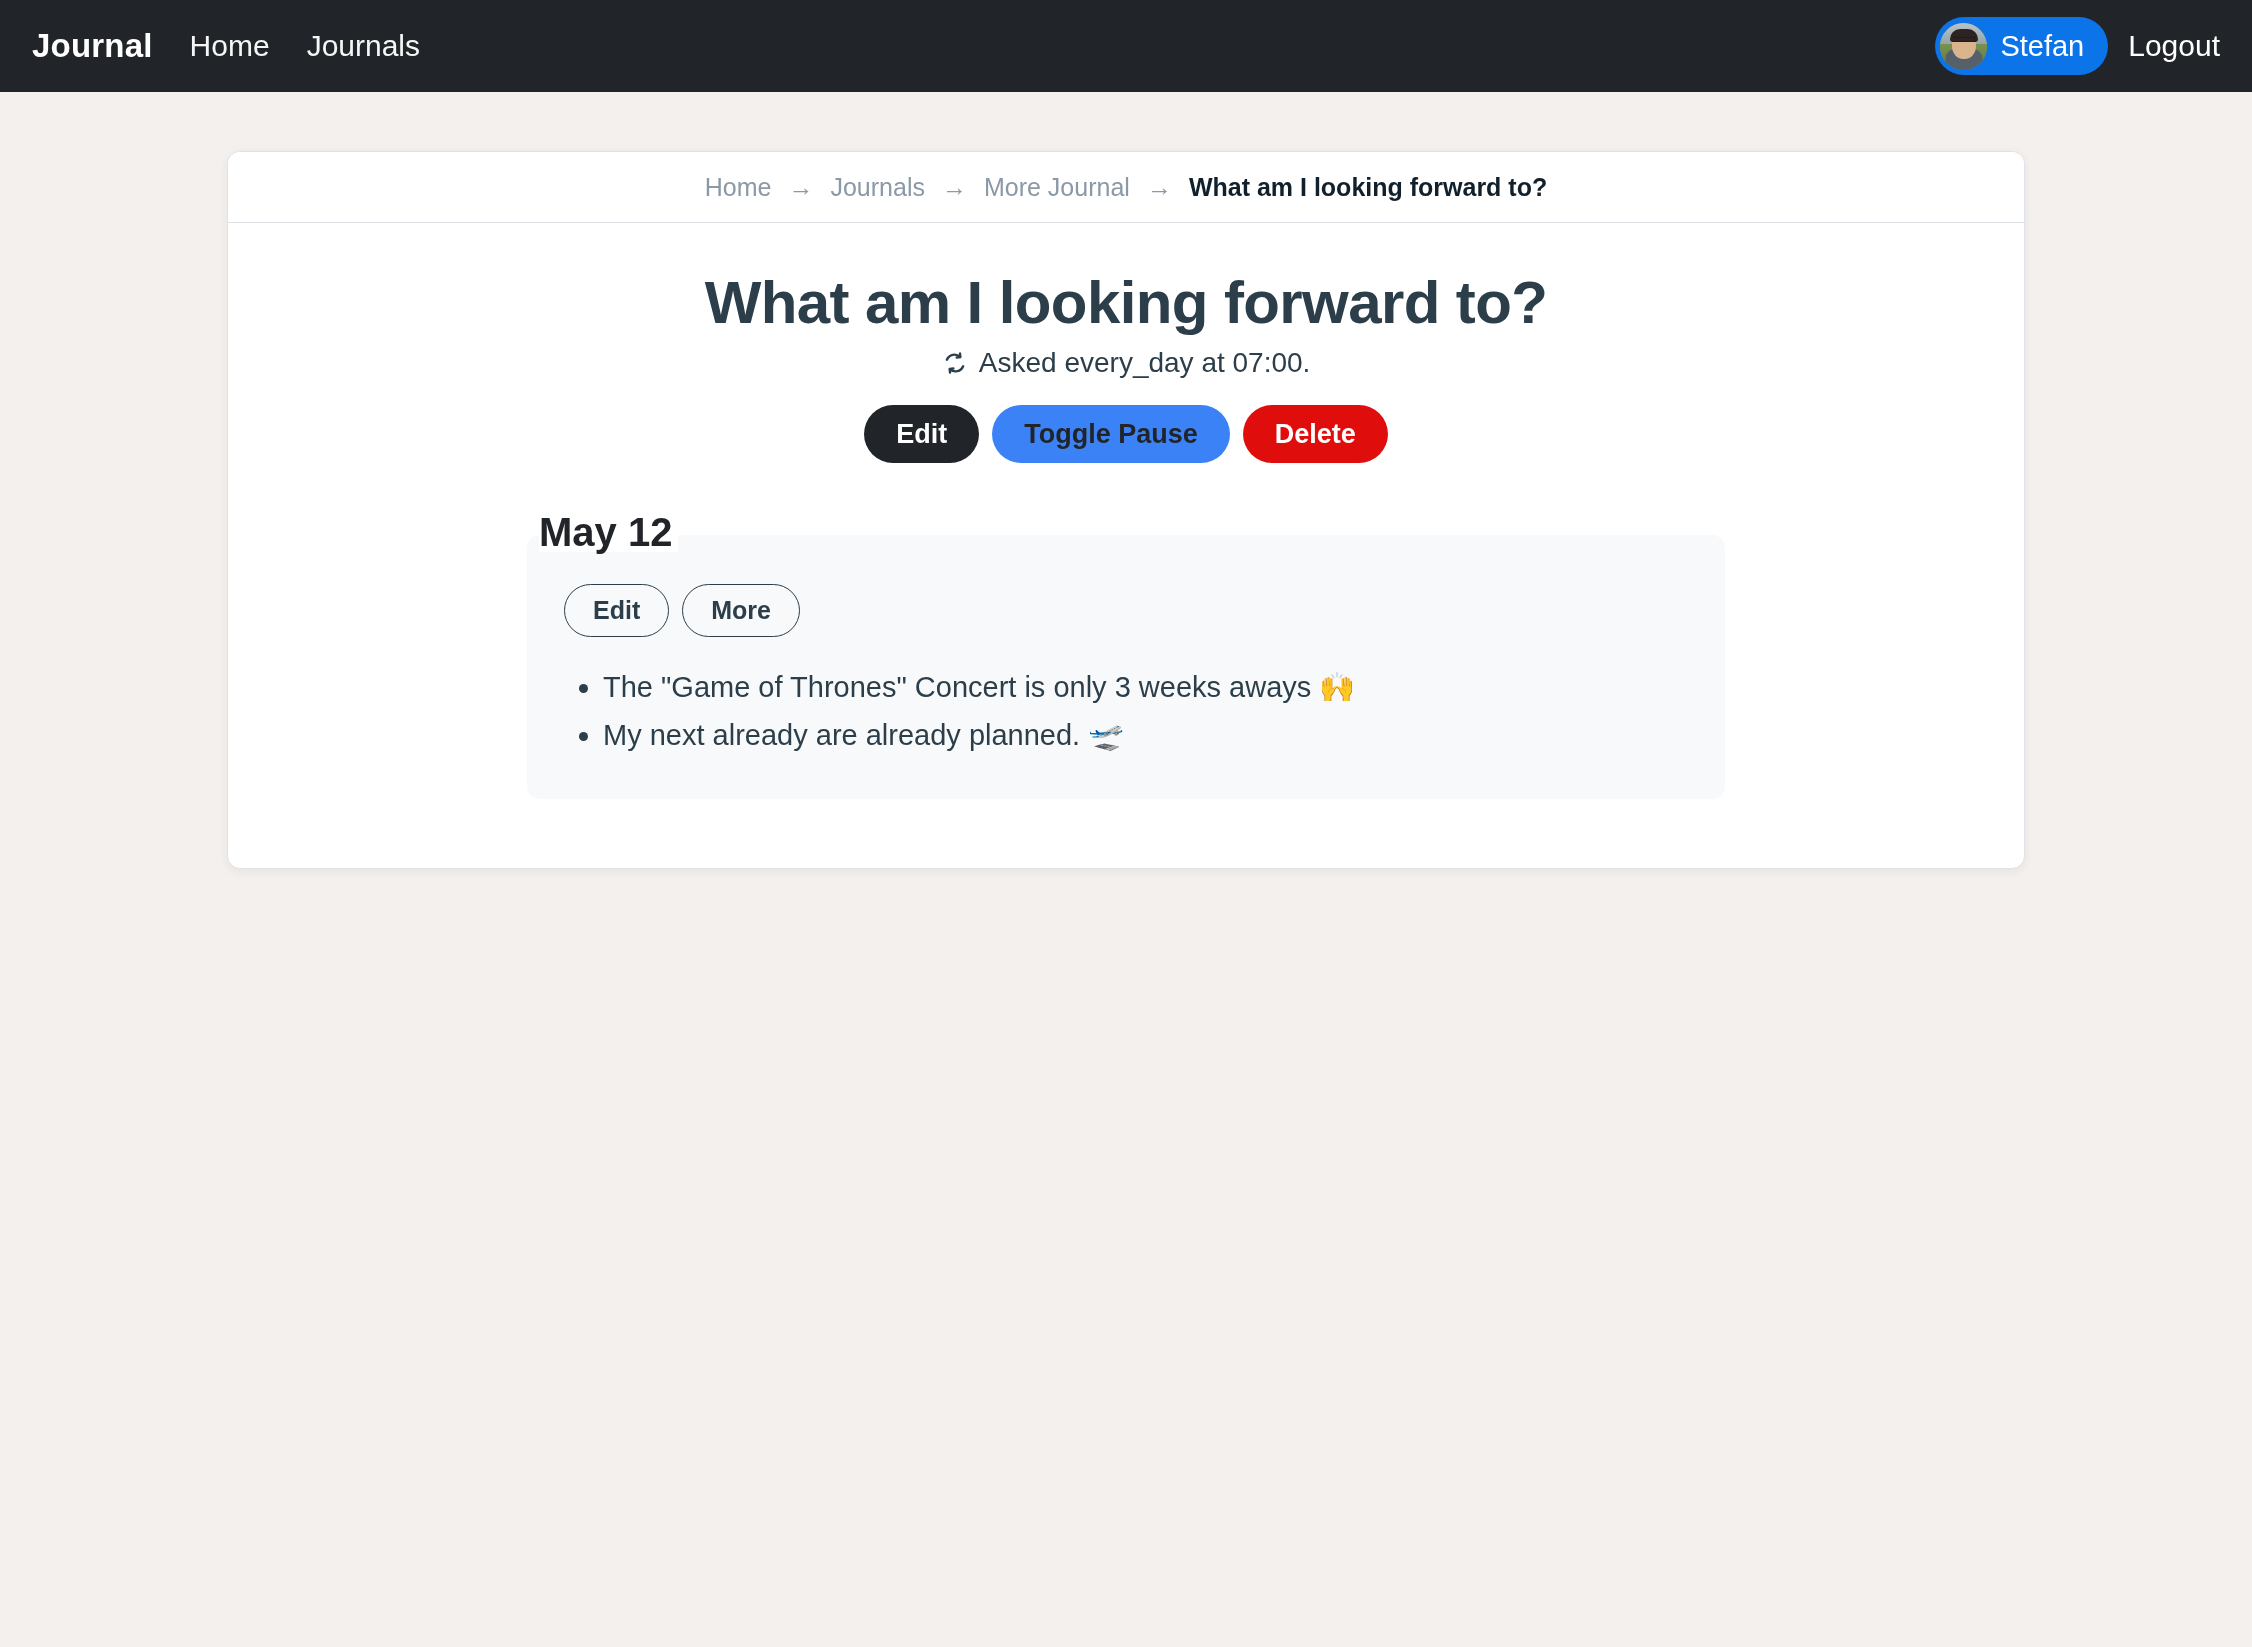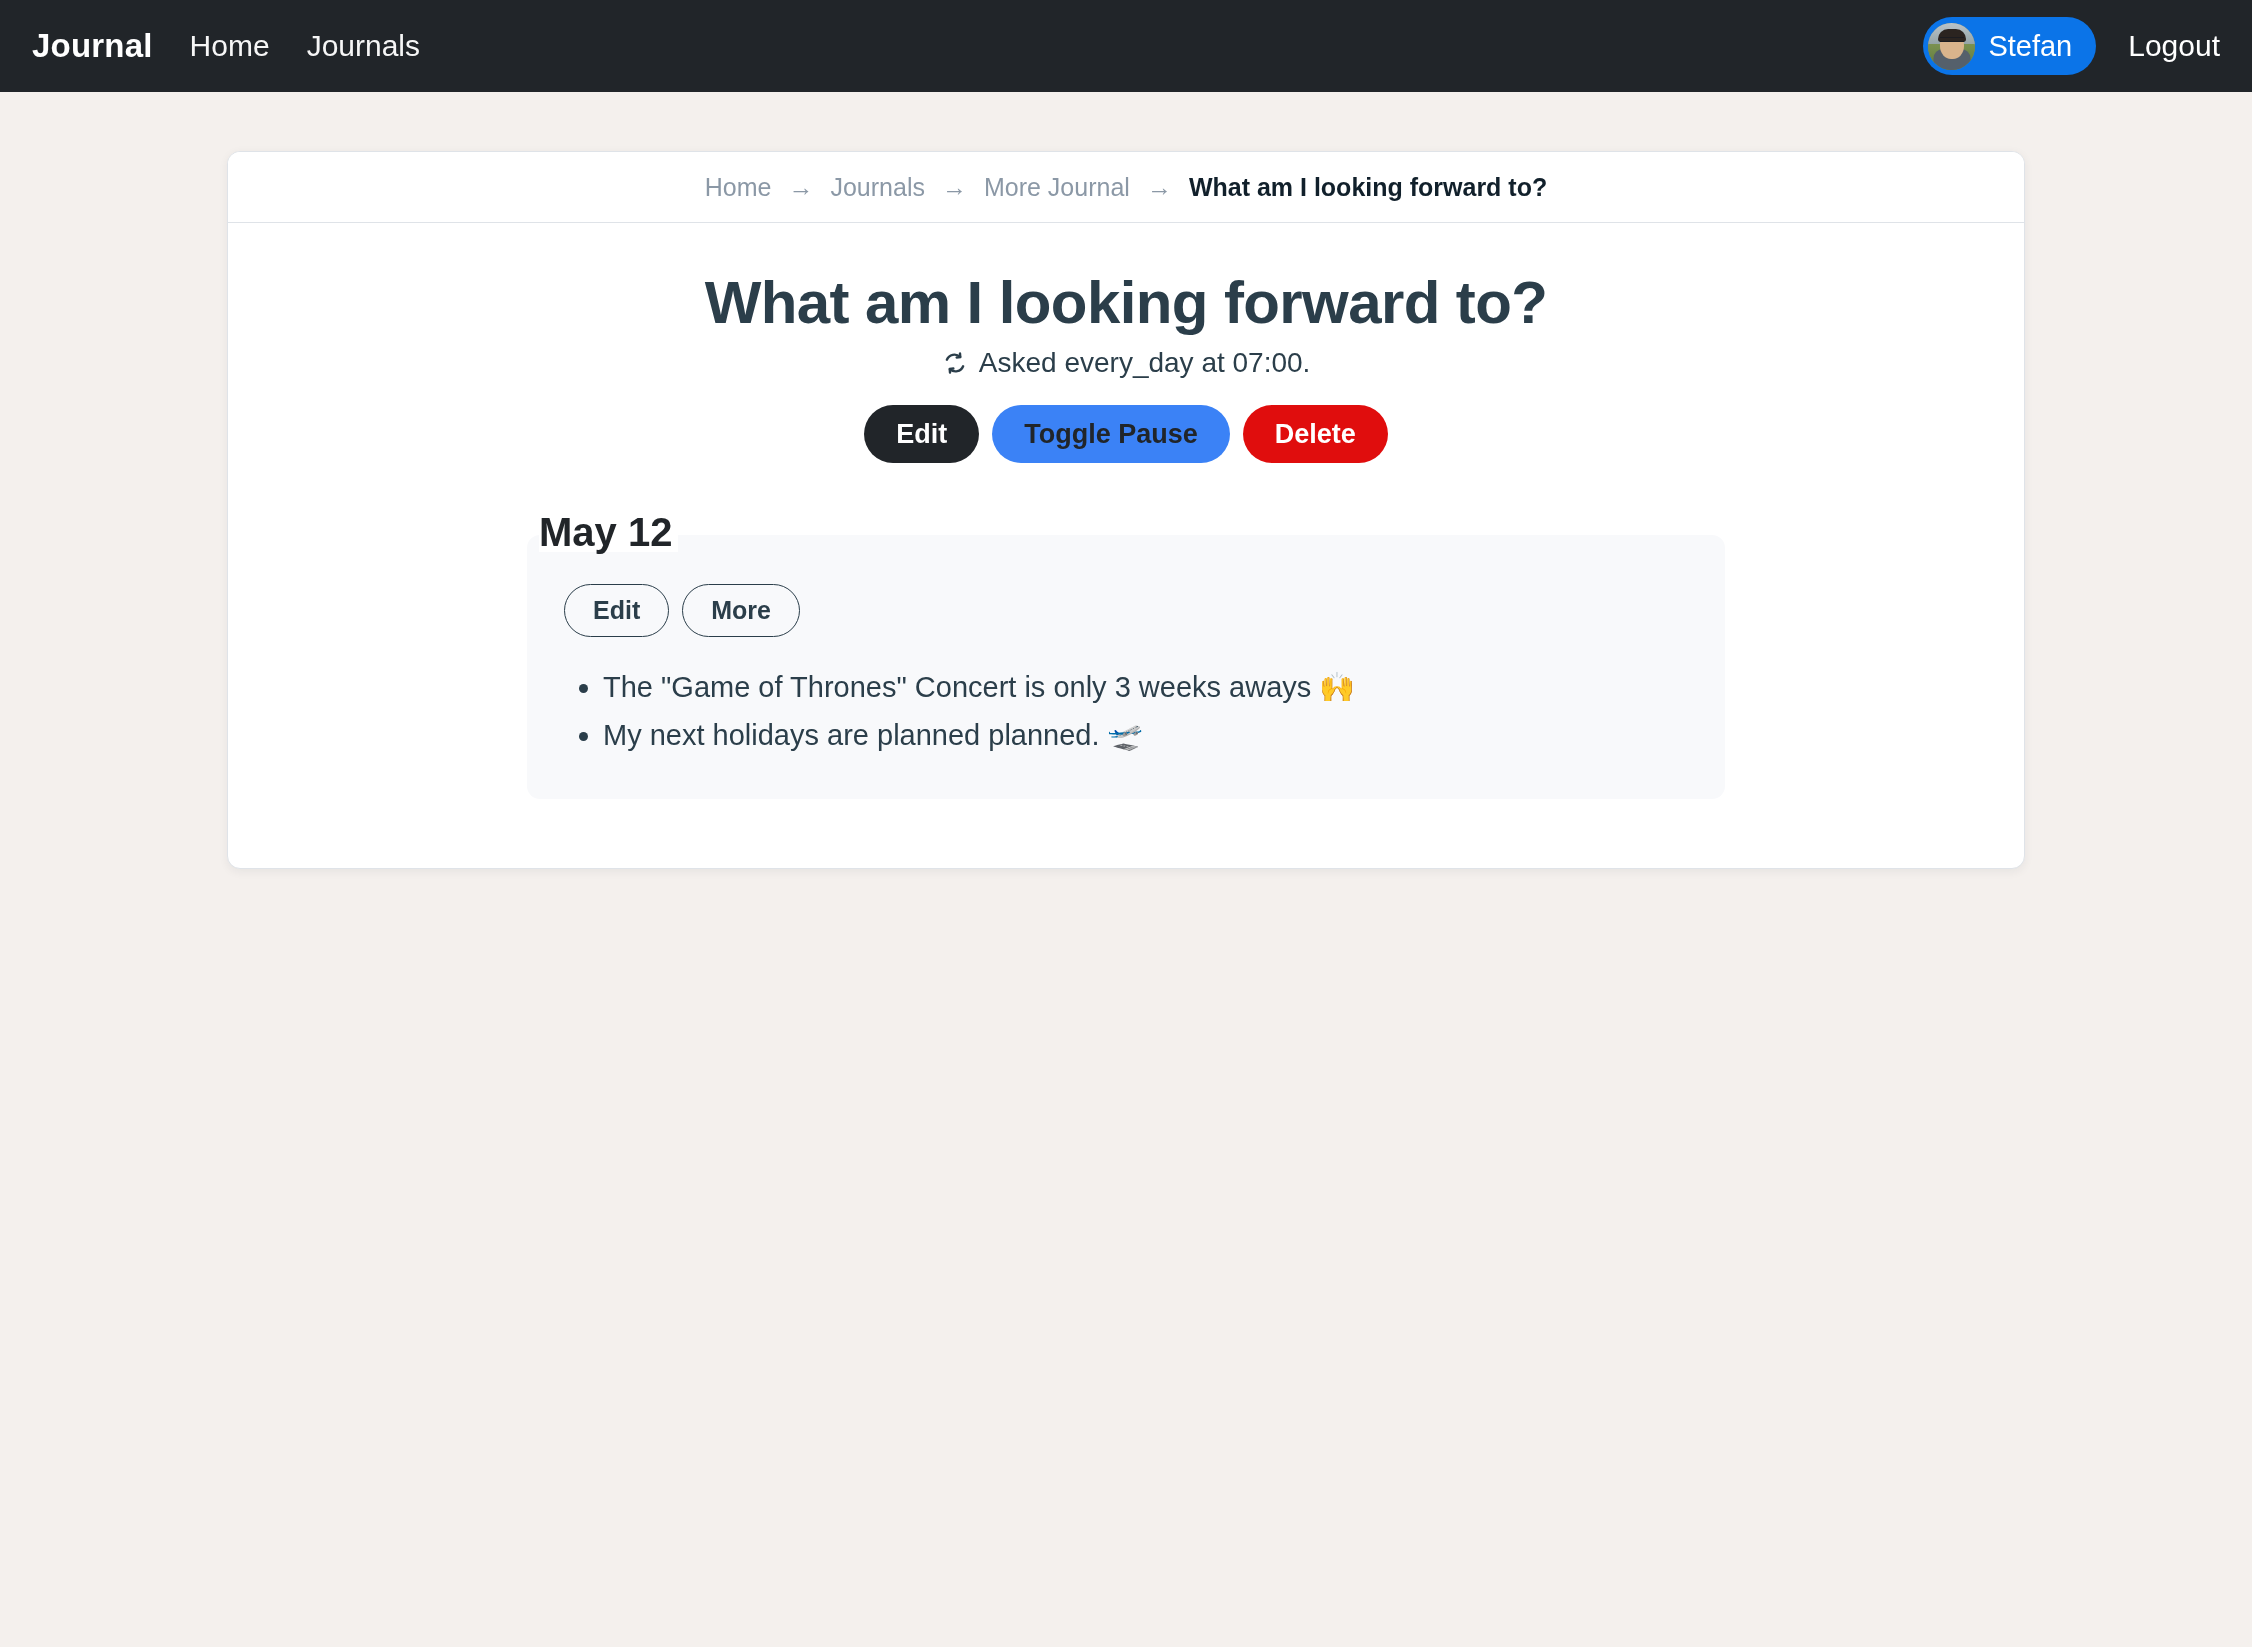--- a/index.html
+++ b/index.html
@@ -35,21 +35,21 @@
   .nav-link {
     color: #ffffff;
     font-size: 30px;
     text-decoration: none;
     opacity: 0.96;
   }
   .nav-right {
     margin-left: auto;
     display: flex;
     align-items: center;
-    gap: 32px;
+    gap: 20px;
   }
   .user-pill {
     display: flex;
     align-items: center;
     background: #0b74e8;
     border-radius: 936px;
     padding: 5.6px 24px 5.6px 5.6px;
     gap: 13px;
     height: 58px;
   }
@@ -315,21 +315,21 @@
         <div>
           <span class="entry-date">May 12</span>
         </div>
         <div class="entry-card">
           <div class="entry-btn-row">
             <button class="btn-outline">Edit</button>
             <button class="btn-outline">More</button>
           </div>
           <ul class="entry-list">
             <li>The "Game of Thrones" Concert is only 3 weeks aways 🙌</li>
-            <li>My next holidays are planned planned. 🛫</li>
+            <li>My next already are already planned. 🛫</li>
           </ul>
         </div>
       </div>
 
     </div>
   </div>
 </div>
 
 
 </body></html>

